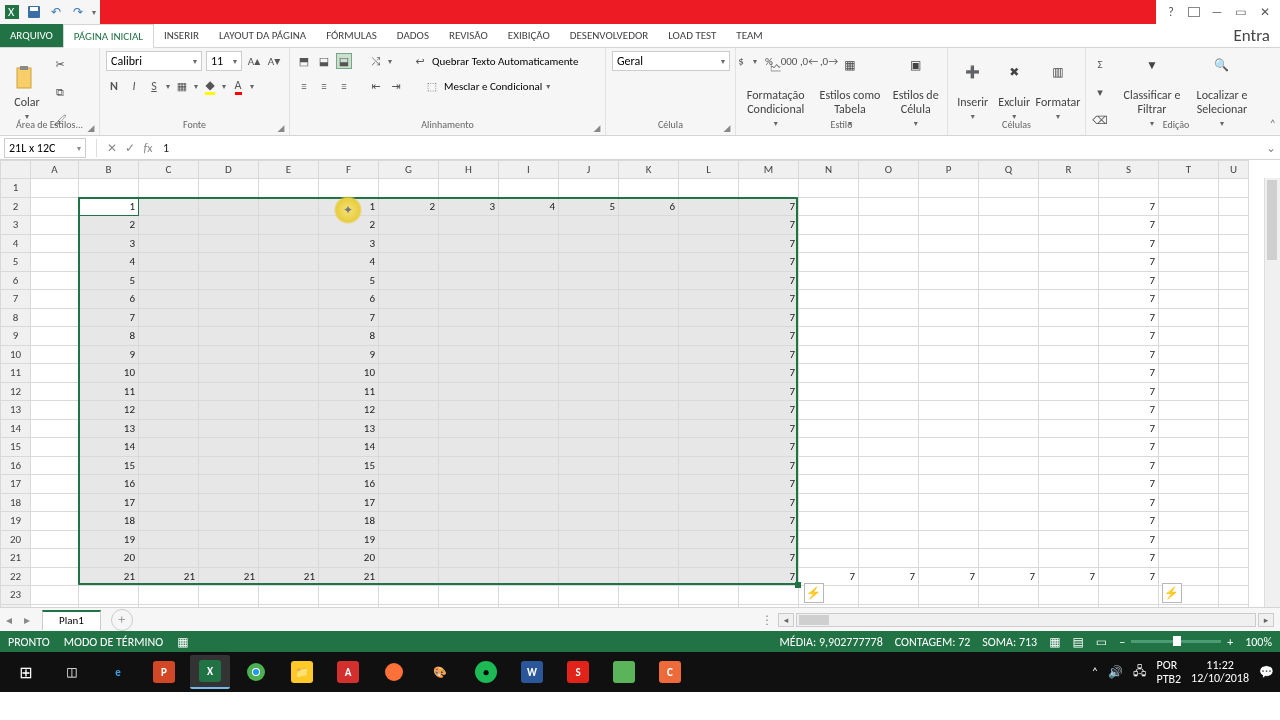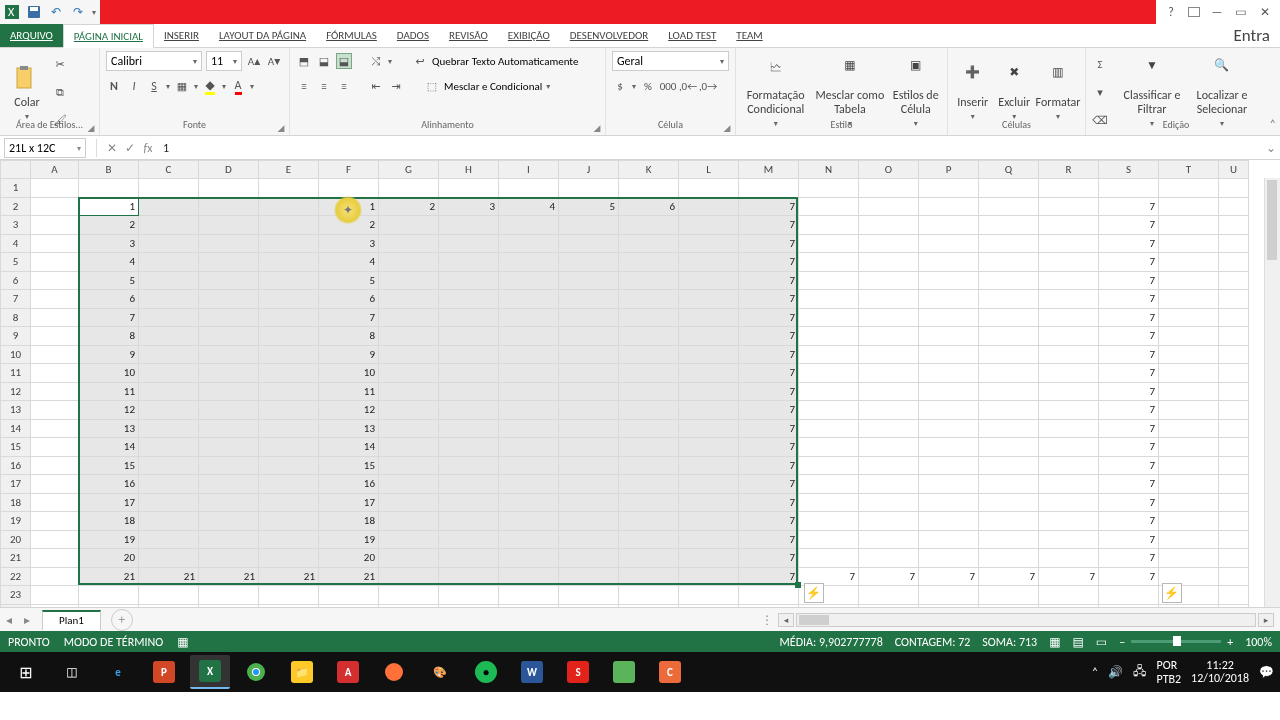--- a/index.html
+++ b/index.html
@@ -5,21 +5,21 @@
 * { margin:0; padding:0; box-sizing:border-box; font-family:"Segoe UI",Calibri,Arial,sans-serif; font-size:12px; user-select:none; }
 body { width:1280px; height:720px; background:#fff; overflow:hidden; position:relative; }
 
 .titlebar { height:24px; background:#ed1c24; display:flex; align-items:center; }
 .titlebar .qat { background:#f6f6f6; height:24px; display:flex; align-items:center; padding:0 4px; gap:6px; }
 .titlebar .qat .ico { width:16px; height:16px; display:flex; align-items:center; justify-content:center; }
 .titlebar .right { margin-left:auto; background:#fff; height:24px; display:flex; align-items:center; gap:10px; padding:0 8px; }
 .titlebar .right .wbtn { width:14px; height:14px; display:flex; align-items:center; justify-content:center; color:#555; }
 
 .tabs { height:24px; background:#fff; display:flex; align-items:stretch; border-bottom:1px solid #d4d4d4; position:relative; }
-.tabs .tab { padding:0 10px; display:flex; align-items:center; font-size:11px; color:#444; cursor:pointer;text-decoration:underline; }
+.tabs .tab { padding:0 10px; display:flex; align-items:center; font-size:11px; color:#444; cursor:pointer; }
 .tabs .tab.file { background:#217346; color:#fff; }
 .tabs .tab.active { background:#fff; color:#217346; border:1px solid #d4d4d4; border-bottom:1px solid #fff; margin-bottom:-1px; }
 .tabs .signin { margin-left:auto; padding:0 10px; display:flex; align-items:center; font-size:17px; color:#444; }
 
 .ribbon { height:88px; background:#f6f6f6; border-bottom:1px solid #d4d4d4; display:flex; position:relative; }
 .group { border-right:1px solid #e2e2e2; display:flex; flex-direction:column; padding:2px 6px 0; position:relative; }
 .group .glabel { text-align:center; font-size:10px; color:#666; height:16px; line-height:14px; position:absolute; bottom:1px; left:0; right:0; }
 .group .dlaunch { position:absolute; right:2px; bottom:2px; width:12px; height:12px; font-size:9px; color:#888; display:flex; align-items:center; justify-content:center; }
 .group .body { flex:1; display:flex; gap:4px; }
 .btncol { display:flex; flex-direction:column; justify-content:space-around; width:20px; }
@@ -219,21 +219,21 @@
         <span class="ribico">⬚</span>
         <span style="font-size:11px">Mesclar e Condicional</span>
         <span class="caret">▾</span>
       </div>
     </div>
     <div class="glabel">Alinhamento</div>
     <div class="dlaunch">◢</div>
   </div>
 
   <div class="group" style="width:130px">
-    <div class="body" style="flex-direction:column;gap:3px">
+    <div class="body" style="flex-direction:row;gap:3px">
       <div class="rrow">
           <div class="dd" style="width:118px">
             <span>Geral</span>
             <span class="caret">▾</span>
           </div>
         </div>
       <div class="rrow">
         <span class="ribico">$</span>
           <span class="caret">▾</span>
         <span class="ribico">%</span>
@@ -248,21 +248,21 @@
 
   <div class="group" style="width:212px">
     <div class="body">
       <div class="rbigbtn" style="width:72px">
           <span class="ico">🗠</span>
           <span>Formatação Condicional</span>
           <span class="caret">▾</span>
         </div>
       <div class="rbigbtn" style="width:78px">
           <span class="ico">▦</span>
-          <span>Mesclar como Tabela</span>
+          <span>Estilos como Tabela</span>
           <span class="caret">▾</span>
         </div>
       <div class="rbigbtn" style="width:54px">
           <span class="ico">▣</span>
           <span>Estilos de Célula</span>
           <span class="caret">▾</span>
         </div>
     </div>
     <div class="glabel">Estilo</div>
   </div>

